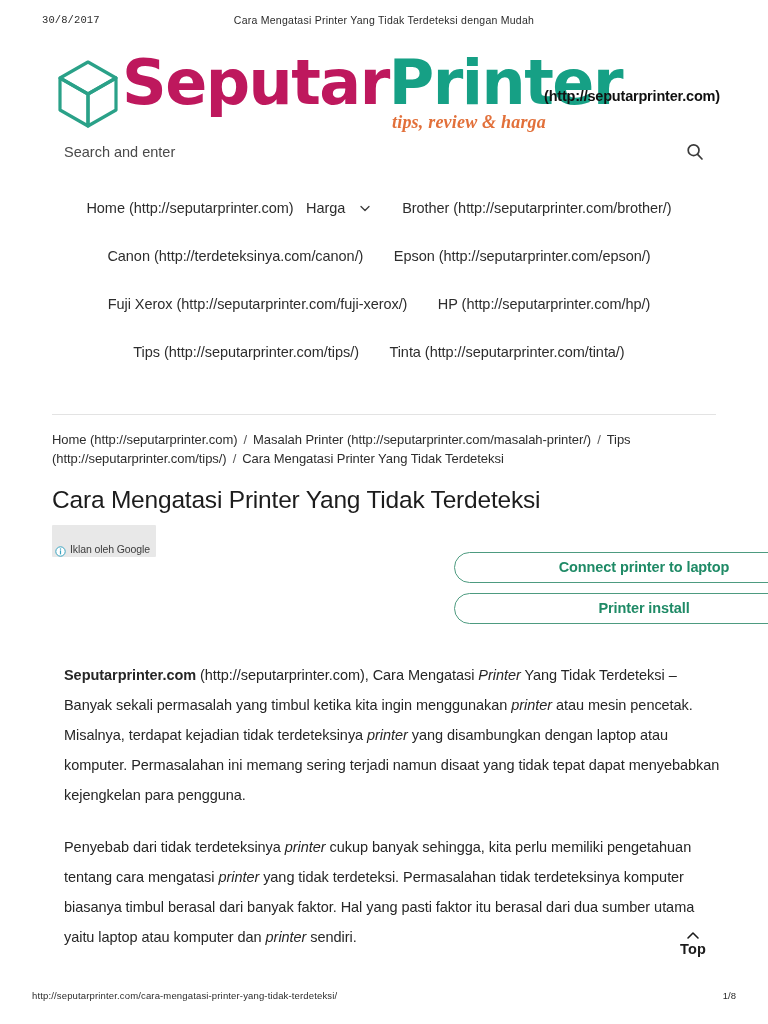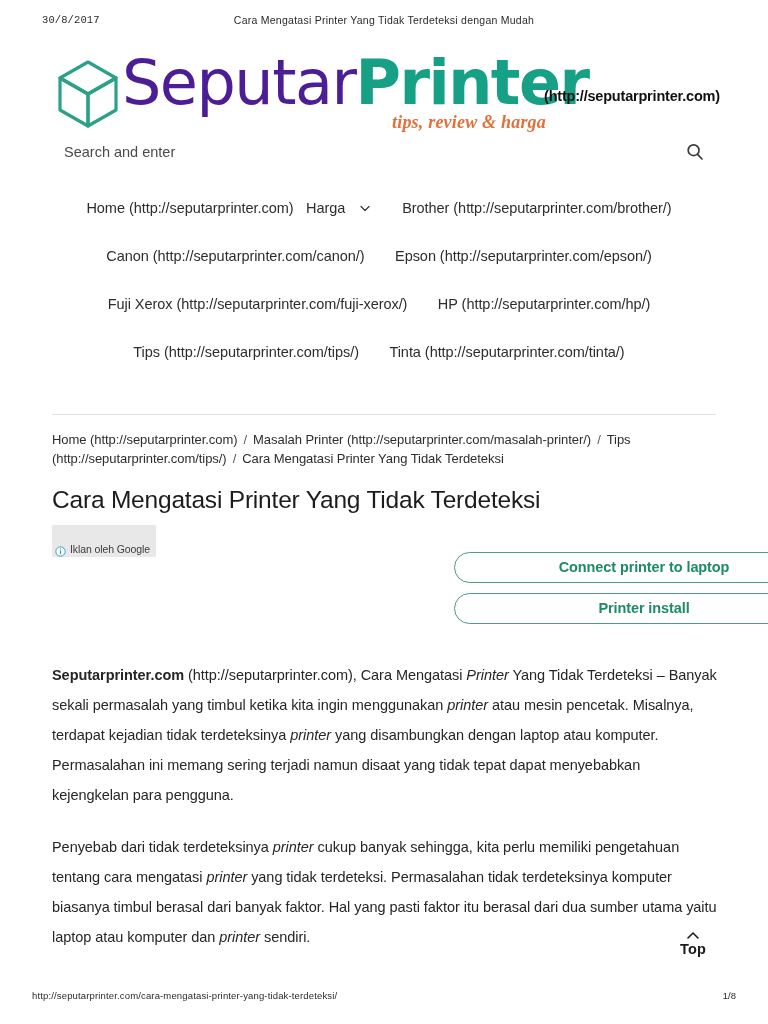--- a/index.html
+++ b/index.html
@@ -110,22 +110,22 @@
     position: absolute;
     left: 0;
     top: -2px;
     font-size: 62px;
     line-height: 62px;
     font-family: "DejaVu Sans", sans-serif;
     letter-spacing: -1.5px;
     white-space: nowrap;
   }
   .logo-word .w1 {
-    color: #4c1d95;
-    font-weight: 400;
+    color: #be185d;
+    font-weight: 700;
   }
   .logo-word .w2 {
     color: #16a085;
     font-weight: 700;
   }
   .logo-tagline {
     position: absolute;
     right: 6px;
     top: 58px;
     font-family: "Liberation Serif", serif;
@@ -316,21 +316,21 @@
   }
 
   
   .article-body {
     position: absolute;
     left: 52px;
     top: 620px;
     width: 668px;
   }
   .article-body p {
-    margin: 0 0 22px 0;
+    margin: 0 0 22px 12px;
     font-size: 14.5px;
     line-height: 30px;
     color: #262626;
     letter-spacing: -0.05px;
     text-align: left;
   }
   .article-body b { font-weight: 700; }
   .article-body i { font-style: italic; }
   .article-body .inline-url { color: #262626; text-decoration: none; cursor: pointer; }
 
@@ -404,21 +404,21 @@
         <a class="nav-item has-caret">Home (http://seputarprinter.com)</a>
         <a class="nav-item has-caret">Harga</a>
         <span class="caret">
           <svg width="14" height="14" viewBox="0 0 14 14" aria-hidden="true">
             <polyline points="3,5.5 7,9.5 11,5.5" fill="none" stroke="#3a3a3a" stroke-width="1.3" stroke-linecap="round" stroke-linejoin="round"></polyline>
           </svg>
         </span>
         <a class="nav-item">Brother (http://seputarprinter.com/brother/)</a>
       </div>
       <div class="nav-line">
-        <a class="nav-item">Canon (http://seputarprinter.com/canon/)</a>
+        <a class="nav-item">Canon (http://terdeteksinya.com/canon/)</a>
         <a class="nav-item">Epson (http://seputarprinter.com/epson/)</a>
       </div>
       <div class="nav-line">
         <a class="nav-item">Fuji Xerox (http://seputarprinter.com/fuji-xerox/)</a>
         <a class="nav-item">HP (http://seputarprinter.com/hp/)</a>
       </div>
       <div class="nav-line">
         <a class="nav-item">Tips (http://seputarprinter.com/tips/)</a>
         <a class="nav-item">Tinta (http://seputarprinter.com/tinta/)</a>
       </div>

